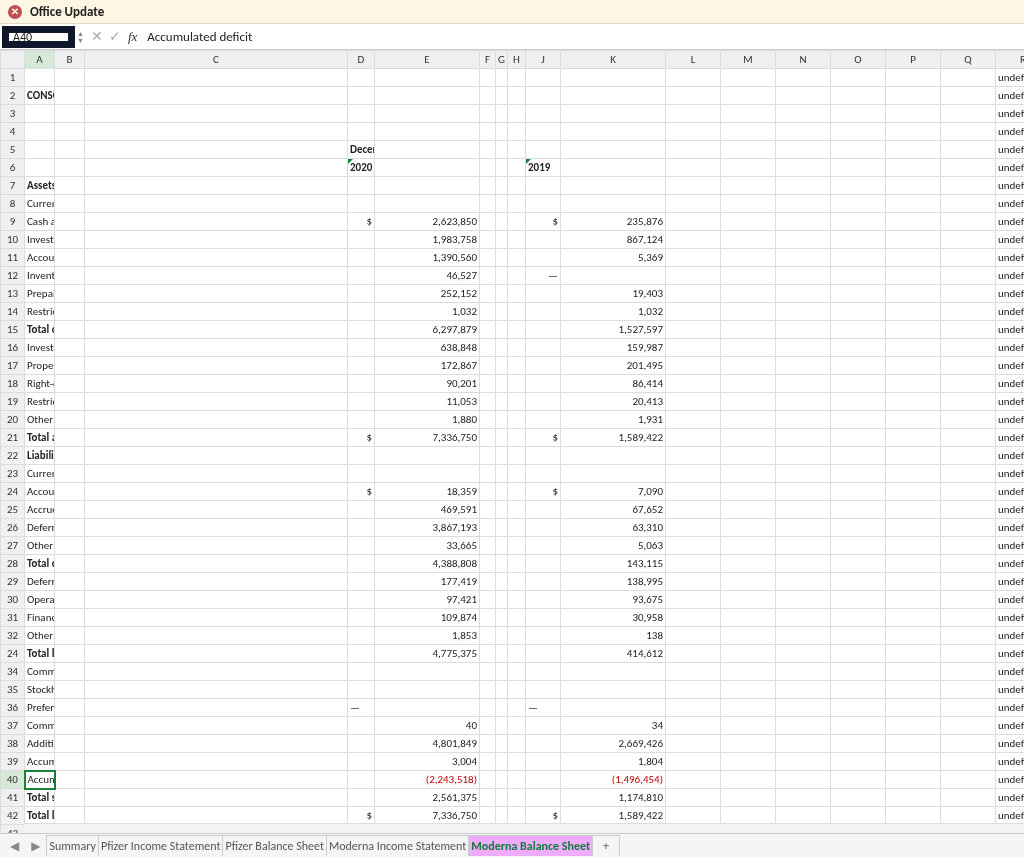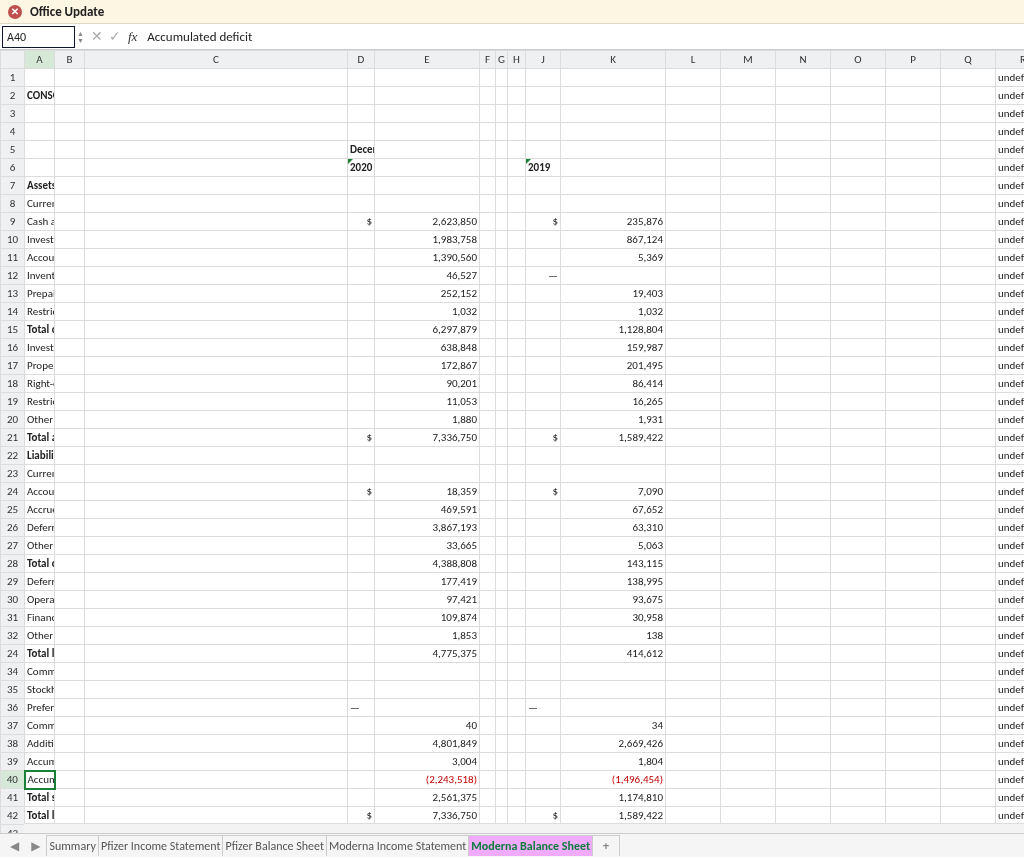--- a/index.html
+++ b/index.html
@@ -1,20 +1,20 @@
 <!DOCTYPE html>
 <html><head>
 <meta charset="utf-8">
 <style>
   * { box-sizing: border-box; margin: 0; padding: 0; }
   html, body { width: 1024px; height: 859px; overflow: hidden; font-family: Calibri, Arial, sans-serif; font-size: 12px; background: #fff; color: #222; }
   .notif { display: flex; align-items: center; gap: 8px; height: 24px; padding: 0 8px; background: #fdf6e3; border-bottom: 1px solid #ded9c5; font-size: 13px; }
   .notif .x { width: 14px; height: 14px; border-radius: 50%; background: #c0504d; color: #fff; display: flex; align-items: center; justify-content: center; font-size: 10px; font-weight: bold; cursor: pointer; }
   .formula { display: flex; align-items: center; height: 26px; border-bottom: 1px solid #ccc; background: #fff; }
-  .namebox { width: 73px; height: 22px; margin: 0 2px; border: 1px solid #0f172a; display: flex; align-items: center; padding: 0 4px; font-size: 12px; }
+  .namebox { width: 73px; height: 22px; margin: 0 2px; border: 7px solid #0f172a; display: flex; align-items: center; padding: 0 4px; font-size: 12px; }
   .stepper { display: flex; flex-direction: column; margin-right: 4px; }
   .stepper span { font-size: 7px; line-height: 7px; color: #888; cursor: pointer; }
   .fbtn { width: 18px; text-align: center; color: #aaa; font-size: 14px; cursor: pointer; }
   .fbtn.ok { color: #aaa; }
   .fx { font-style: italic; font-family: 'Times New Roman', serif; font-size: 13px; color: #333; margin: 16px 4px; }
   .fcontent { flex: 1; padding-left: 6px; font-size: 13px; }
   .grid-area { position: relative; width: 1024px; height: calc(859px - 24px - 26px - 24px - 2px); overflow: hidden; background: #fff; }
   table.sheet { border-collapse: collapse; table-layout: fixed; width: 1024px; }
   table.sheet th, table.sheet td { border: 1px solid #dcdcdc; height: 16px; font-size: 11px; padding: 0 2px; overflow: hidden; white-space: nowrap; position: relative; }
   table.sheet th { background: #eef0f1; font-weight: normal; text-align: center; color: #333; height: 18px; cursor: pointer; }
@@ -387,21 +387,21 @@
           <th class="rowh">15</th>
           <td class="lbl bold"><span>Total current assets</span></td>
           <td class=""></td>
           <td class=""></td>
           <td class=""></td>
           <td class="num"><span>6,297,879</span></td>
           <td class=""></td>
           <td class=""></td>
           <td class=""></td>
           <td class=""></td>
-          <td class="num"><span>1,128,804</span></td>
+          <td class="num"><span>1,527,597</span></td>
           <td class=""></td>
           <td class=""></td>
           <td class=""></td>
           <td class=""></td>
           <td class=""></td>
           <td class=""></td>
           <td class="lbl"><span>undefined</span></td>
         </tr>
         <tr>
           <th class="rowh">16</th>
@@ -467,21 +467,21 @@
           <th class="rowh">19</th>
           <td class="lbl"><span>Restricted cash, non-current</span></td>
           <td class=""></td>
           <td class=""></td>
           <td class=""></td>
           <td class="num"><span>11,053</span></td>
           <td class=""></td>
           <td class=""></td>
           <td class=""></td>
           <td class=""></td>
-          <td class="num"><span>16,265</span></td>
+          <td class="num"><span>20,413</span></td>
           <td class=""></td>
           <td class=""></td>
           <td class=""></td>
           <td class=""></td>
           <td class=""></td>
           <td class=""></td>
           <td class="lbl"><span>undefined</span></td>
         </tr>
         <tr>
           <th class="rowh">20</th>

